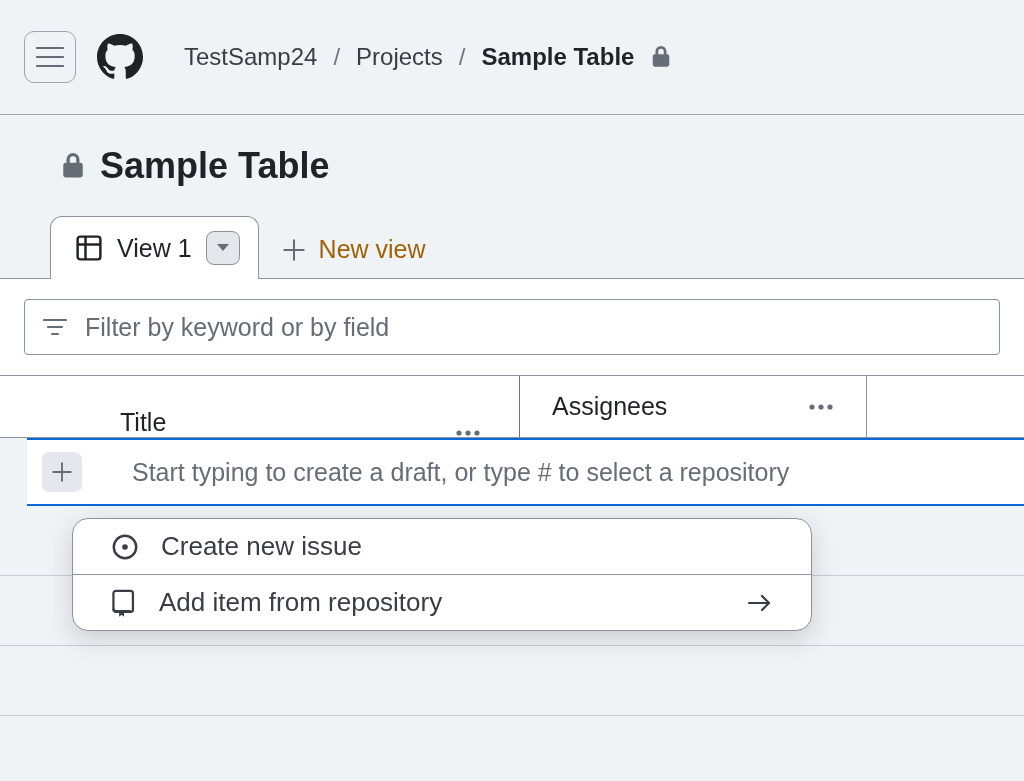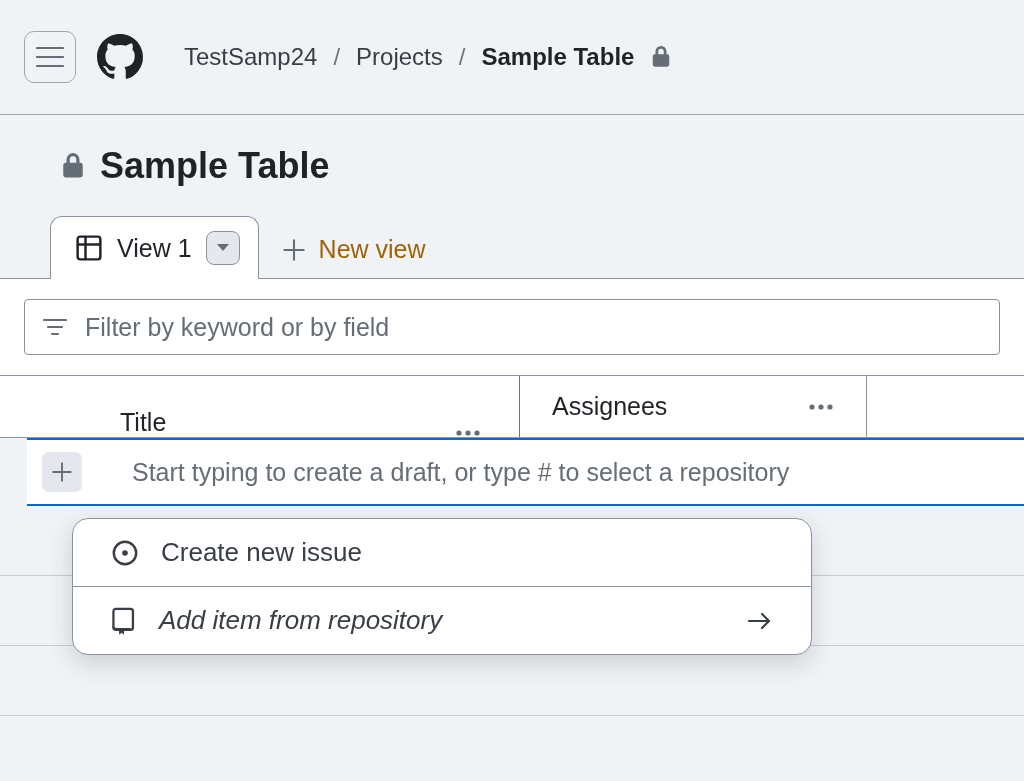--- a/index.html
+++ b/index.html
@@ -212,26 +212,26 @@
     background: #ffffff;
     border: 1.5px solid #8b949e;
     border-radius: 16px;
     box-shadow: 0 8px 24px rgba(31,35,40,0.18);
     overflow: hidden;
   }
   .popover-item {
     display: flex;
     align-items: center;
     gap: 22px;
-    padding: 18px 38px;
+    padding: 12px 38px;
     font-size: 26px;
     color: #393e46;
     cursor: pointer;
   }
-  .popover-item + .popover-item { border-top: 1.5px solid #8b949e; font-style: italic; }
+  .popover-item + .popover-item { border-top: 1.5px solid #8b949e; }
   .popover-item .arrow { margin-left: auto; }
 
   
   .bg-rows {
     background: #f0f3f6;
   }
   .bg-row {
     height: 70px;
     border-bottom: 1.5px solid #c7cdd3;
     background: #f0f3f6;

